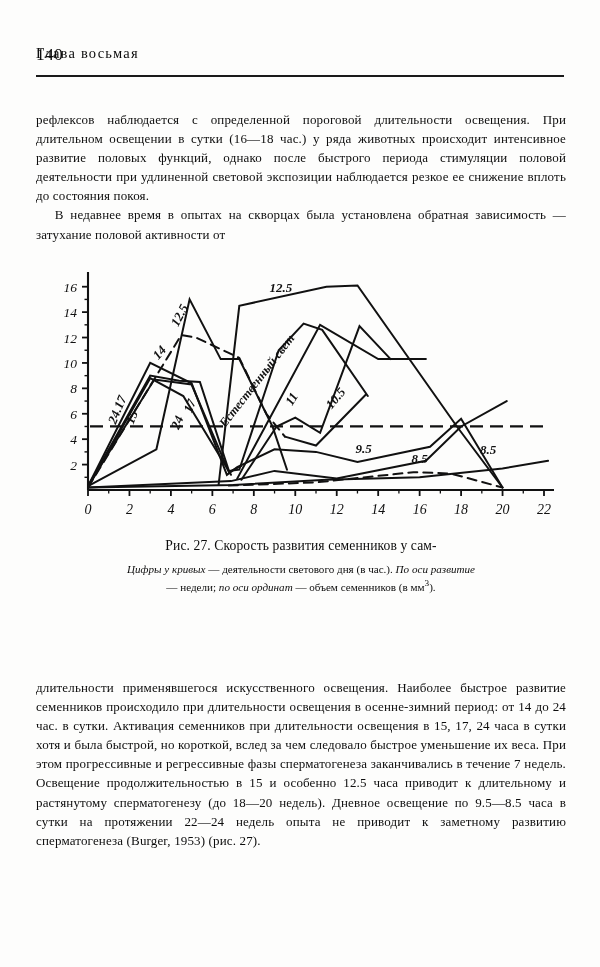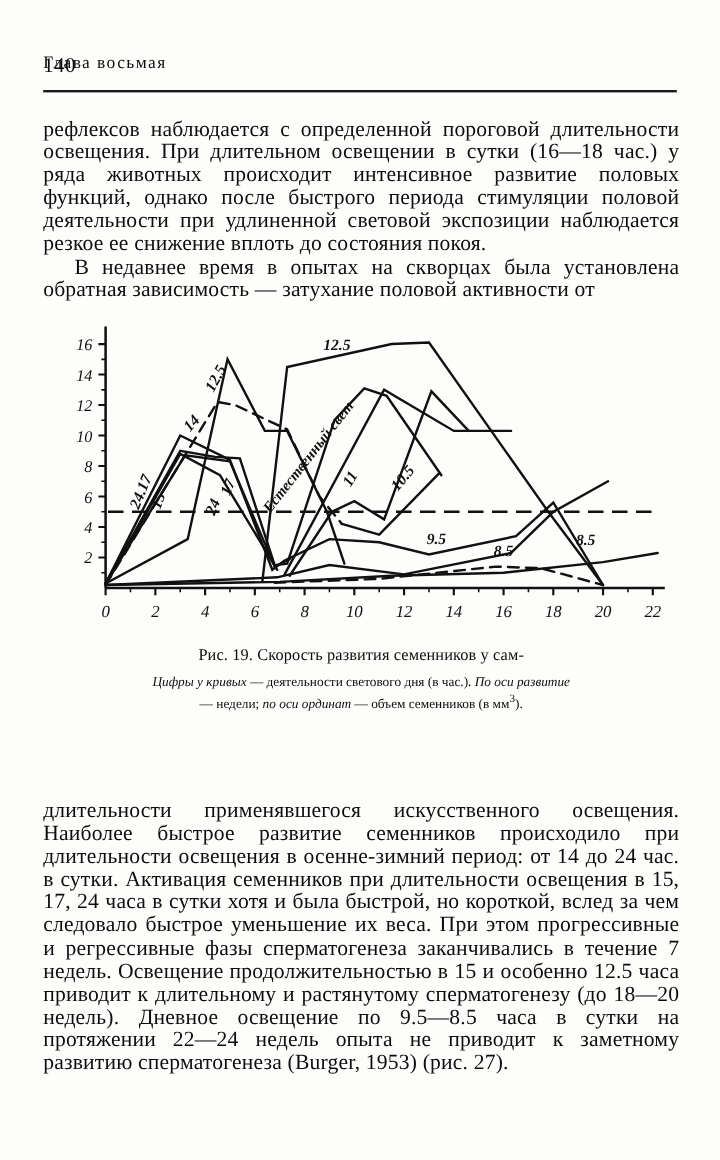--- a/index.html
+++ b/index.html
@@ -53,25 +53,26 @@
     top: 75px;
     height: 2px;
     background: #1a1a1a;
   }
 
   
   .body-block {
     position: absolute;
     left: 36px;
     right: 34px;
-    font-size: 18px;
+    font-size: 13px;
     line-height: 19.1px;
     text-align: justify;
     text-justify: inter-word;
     letter-spacing: 0.15px;
+    margin-top: 12px;
   }
   #para-top  { top: 98px; }
   #para-bottom { top: 666px; }
   .body-block p { margin: 0; }
   .body-block p + p { text-indent: 1.45em; }
 
   
   .figure {
     position: absolute;
     left: 36px;
@@ -207,21 +208,21 @@
           <text x="224.03636363636366" y="121.27058823529411" text-anchor="middle" font-family="&quot;Liberation Serif&quot;, serif" font-size="12.5" font-style="italic" font-weight="bold" fill="#111" transform="rotate(-52 224.03636363636366 121.27058823529411)">Естественный свет</text>
           <text x="259.27272727272725" y="139.05882352941177" text-anchor="middle" font-family="&quot;Liberation Serif&quot;, serif" font-size="13" font-style="italic" font-weight="bold" fill="#111" transform="rotate(-58 259.27272727272725 139.05882352941177)">11</text>
           <text x="302.79999999999995" y="139.05882352941177" text-anchor="middle" font-family="&quot;Liberation Serif&quot;, serif" font-size="13" font-style="italic" font-weight="bold" fill="#111" transform="rotate(-50 302.79999999999995 139.05882352941177)">10.5</text>
           <text x="327.6727272727273" y="191.1529411764706" text-anchor="middle" font-family="&quot;Liberation Serif&quot;, serif" font-size="13" font-style="italic" font-weight="bold" fill="#111" transform="rotate(0 327.6727272727273 191.1529411764706)">9.5</text>
           <text x="452.03636363636366" y="192.42352941176472" text-anchor="middle" font-family="&quot;Liberation Serif&quot;, serif" font-size="13" font-style="italic" font-weight="bold" fill="#111" transform="rotate(0 452.03636363636366 192.42352941176472)">8.5</text>
           <text x="383.6363636363636" y="201.31764705882352" text-anchor="middle" font-family="&quot;Liberation Serif&quot;, serif" font-size="13" font-style="italic" font-weight="bold" fill="#111" transform="rotate(0 383.6363636363636 201.31764705882352)">8.5</text>
         </svg>
     </div>
 
     <figcaption class="fig-caption">
-      <div>Рис. 19. Скорость развития семенников у сам-</div>
+      <div>Рис. 27. Скорость развития семенников у сам-</div>
     </figcaption>
 
     <div class="fig-note">
       <span class="it">Цифры у кривых</span><span> — деятельности светового дня (в час.). </span><span class="it">По</span><span class="it"> оси развитие</span><span> — недели; </span><span class="it">по оси ординат</span><span> — объем семенников (в мм</span><sup>3</sup><span>).</span>
     </div>
   </figure>
 
   <div class="body-block" id="para-bottom">
     <p>длительности применявшегося искусственного освещения. Наиболее быстрое развитие семенников происходило при длительности освещения в осенне-зимний период: от 14 до 24 час. в сутки. Активация семенников при длительности освещения в 15, 17, 24 часа в сутки хотя и была быстрой, но короткой, вслед за чем следовало быстрое уменьшение их веса. При этом прогрессивные и регрессивные фазы сперматогенеза заканчивались в течение 7 недель. Освещение продолжительностью в 15 и особенно 12.5 часа приводит к длительному и растянутому сперматогенезу (до 18—20 недель). Дневное освещение по 9.5—8.5 часа в сутки на протяжении 22—24 недель опыта не приводит к заметному развитию сперматогенеза (Burger, 1953) (рис. 27).</p>
   </div>

